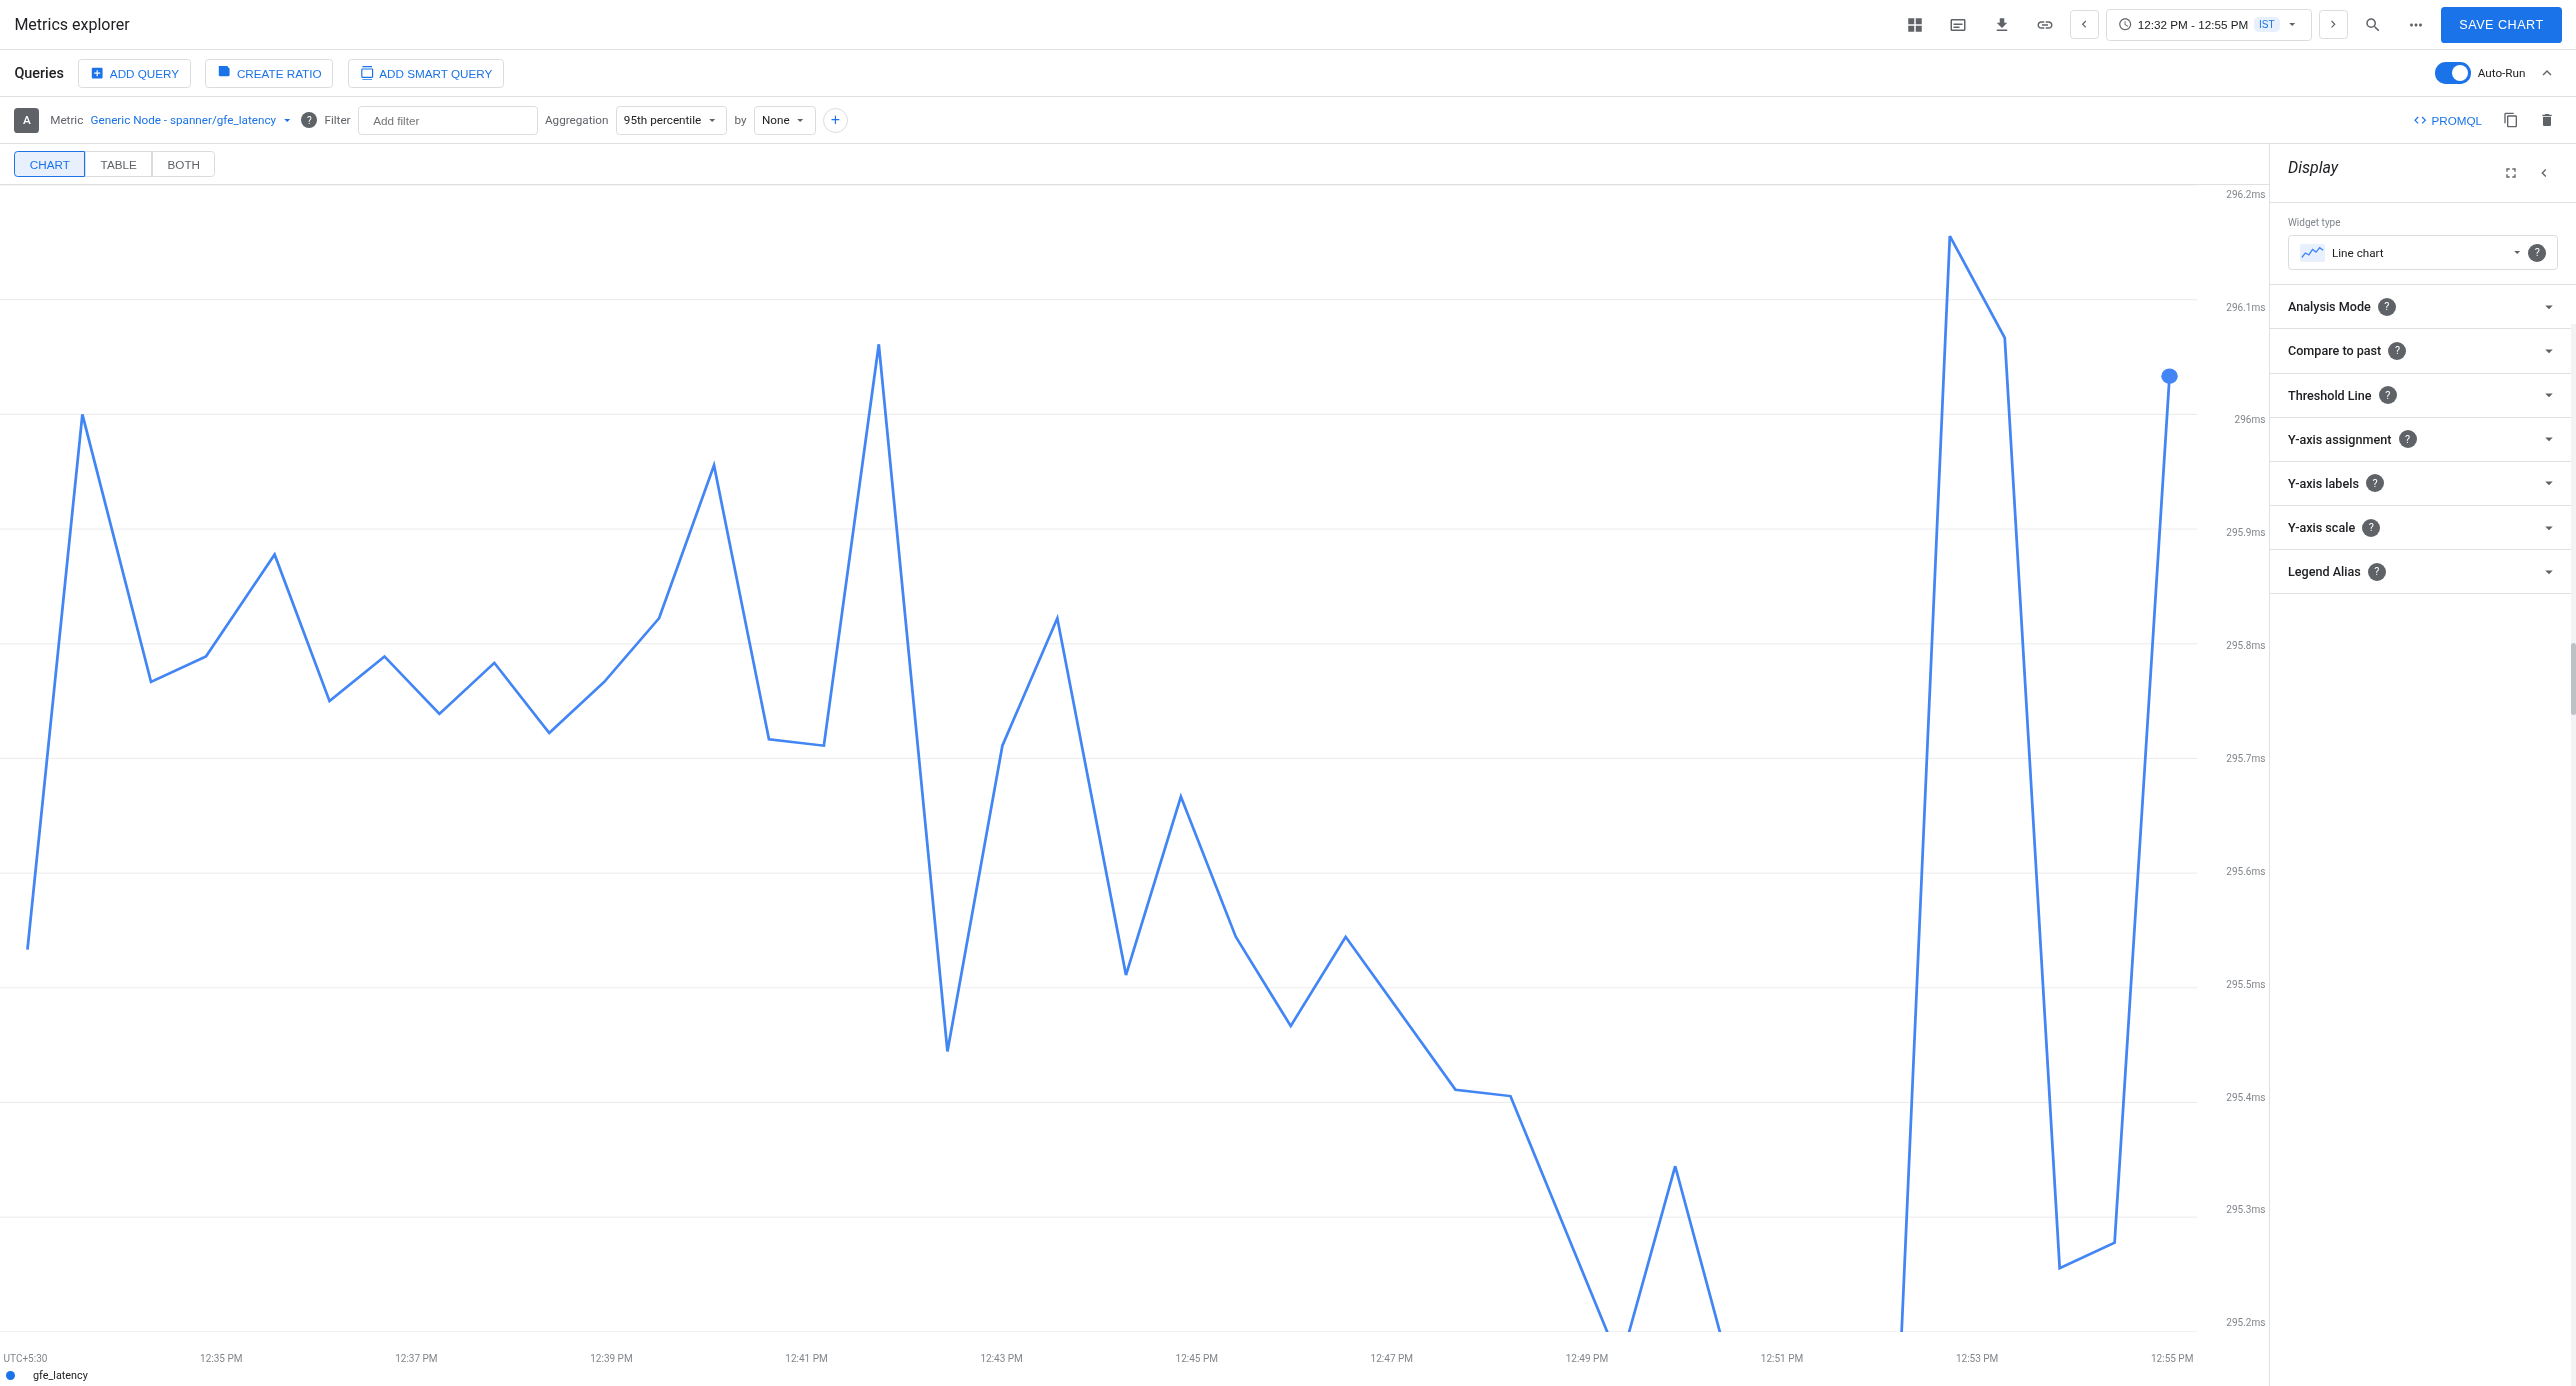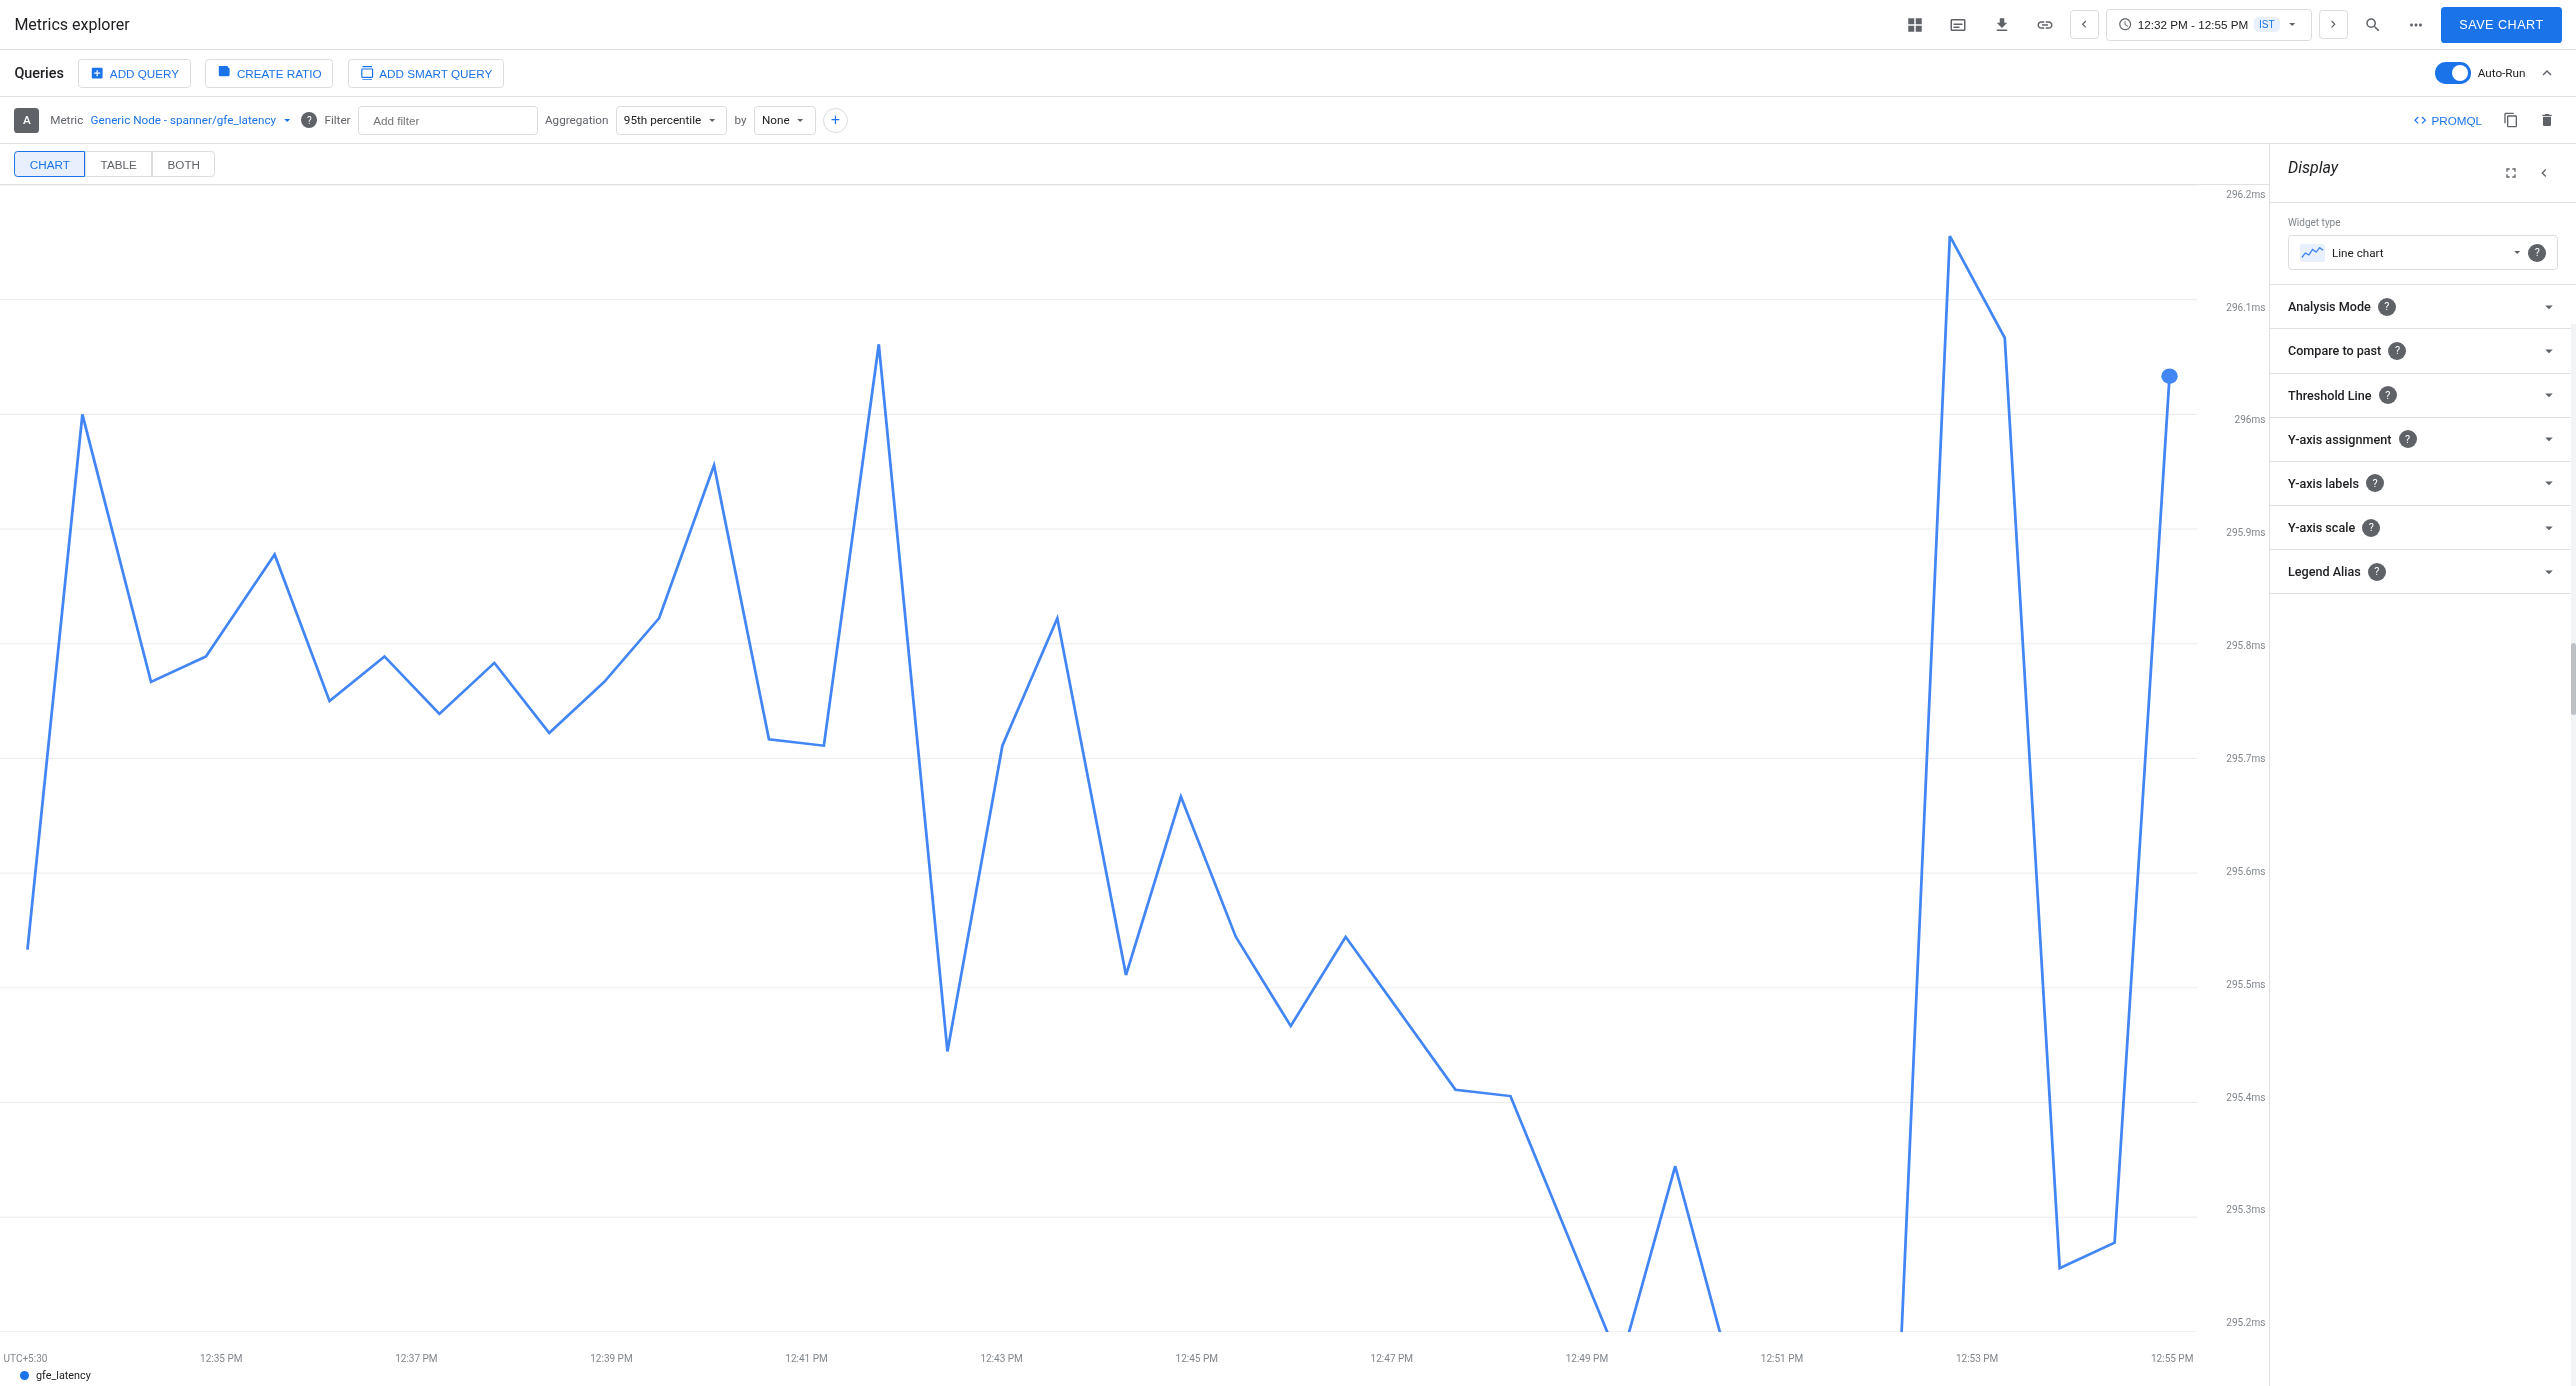--- a/index.html
+++ b/index.html
@@ -447,21 +447,21 @@
         <span>12:41 PM</span>
         <span>12:43 PM</span>
         <span>12:45 PM</span>
         <span>12:47 PM</span>
         <span>12:49 PM</span>
         <span>12:51 PM</span>
         <span>12:53 PM</span>
         <span>12:55 PM</span>
       </div>
 
-      <div class="chart-legend" style="position:absolute; bottom:3.6px; left:20px; display:flex; align-items:center; gap:7px;">
+      <div class="chart-legend" style="position:absolute; bottom:3.6px; left:6px; display:flex; align-items:center; gap:18px;">
         <div class="legend-dot"></div>
         <span>gfe_latency</span>
       </div>
     </div>
   </div>
 
   <div class="display-panel" style="position:relative;">
 
     <div class="display-header">
       <span class="display-title">Display</span>

